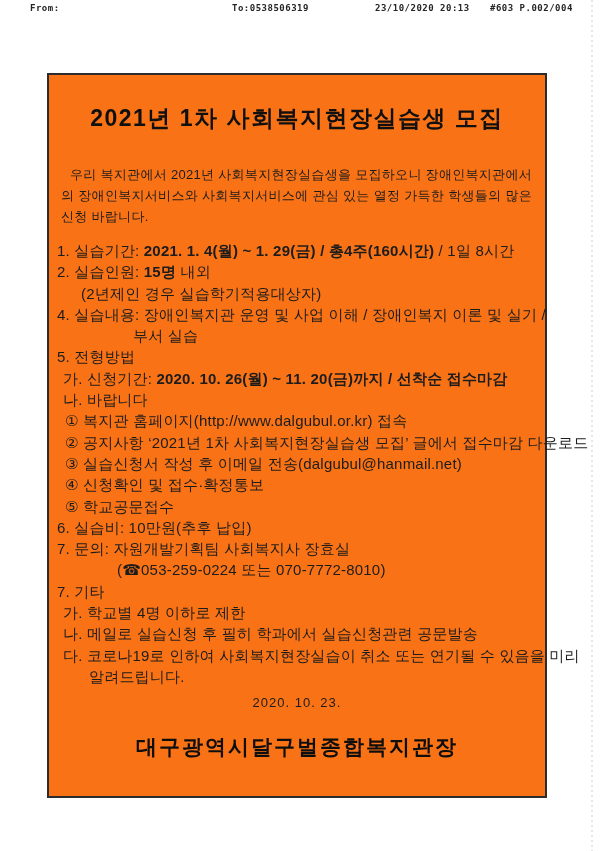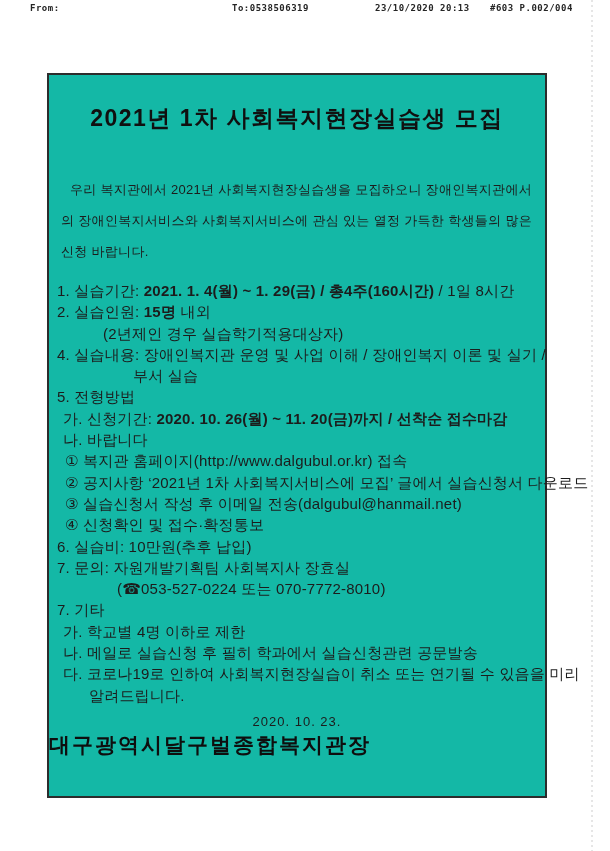--- a/index.html
+++ b/index.html
@@ -30,53 +30,53 @@
       to bottom, rgba(90,90,90,0.28) 0 2px, rgba(0,0,0,0) 2px 5px);
     opacity:0.55;
   }
 
   
   .doc-box {
     position:absolute; left:47px; top:73px;
     width:500px; height:725px;
     border:2px solid #2c2c2c;
     box-sizing:border-box;
-    background:#14b8a6;
+    background:#f97316;
   }
   .title {
     margin-top:28px;
     text-align:center;
     font-size:23px; font-weight:bold; letter-spacing:1.5px;
     color:#101010;
     white-space:nowrap;
   }
   .intro {
-    margin:40px 13px 0 12px;
-    font-size:13px; line-height:31px;
+    margin:30px 13px 0 12px;
+    font-size:13px; line-height:21px;
     text-align:justify; word-break:break-all;
     text-indent:9px; letter-spacing:0.3px;
   }
   .lines {
     margin-top:13px;
     font-size:15px; line-height:21.3px;
     letter-spacing:0.2px;
   }
   .line  { padding-left:8px;  white-space:nowrap; }
   .ind1  { padding-left:14px; }
   .ind2  { padding-left:16px; }
-  .ind3  { padding-left:54px; }
+  .ind3  { padding-left:32px; }
   .ind4  { padding-left:84px; }
   .ind5  { padding-left:68px; }
   .ind6  { padding-left:40px; }
   .b     { font-weight:bold; }
   .date {
     margin-top:8px; text-align:center; font-size:13px; letter-spacing:1px;
   }
   .signature {
-    margin-top:2px; 
+    margin-top:23px; text-align:center;
     font-size:21px; font-weight:bold; letter-spacing:2px; color:#0e0e0e;
     white-space:nowrap;
   }
 </style>
 </head>
 <body>
 
 <div class="fax-header">
   <span class="fax-from">From:</span>
   <span class="fax-to">To:0538506319</span>
@@ -94,26 +94,27 @@
   <div class="lines">
     <div class="line"><span>1. 실습기간: </span><span class="b">2021. 1. 4(월) ~ 1. 29(금) / 총4주(160시간)</span><span> / 1일 8시간</span></div>
     <div class="line"><span>2. 실습인원: </span><span class="b">15명</span><span> 내외</span></div>
     <div class="line ind3"><span>(2년제인 경우 실습학기적용대상자)</span></div>
     <div class="line"><span>4. 실습내용: 장애인복지관 운영 및 사업 이해 / 장애인복지 이론 및 실기 /</span></div>
     <div class="line ind4"><span>부서 실습</span></div>
     <div class="line"><span>5. 전형방법</span></div>
     <div class="line ind1"><span>가. 신청기간: </span><span class="b">2020. 10. 26(월) ~ 11. 20(금)까지 / 선착순 접수마감</span></div>
     <div class="line ind1"><span>나. 바랍니다</span></div>
     <div class="line ind2"><span>① 복지관 홈페이지(http://www.dalgubul.or.kr) 접속</span></div>
-    <div class="line ind2"><span>② 공지사항 ‘2021년 1차 사회복지서비스에 모집’ 글에서 실습신청서 다운로드</span></div>
+    <div class="line ind2"><span>② 공지사항 ‘2021년 1차 사회복지현장실습생 모집’ 글에서 접수마감 다운로드</span></div>
     <div class="line ind2"><span>③ 실습신청서 작성 후 이메일 전송(dalgubul@hanmail.net)</span></div>
     <div class="line ind2"><span>④ 신청확인 및 접수·확정통보</span></div>
+    <div class="line ind2"><span>⑤ 학교공문접수</span></div>
     <div class="line"><span>6. 실습비: 10만원(추후 납입)</span></div>
     <div class="line"><span>7. 문의: 자원개발기획팀 사회복지사 장효실</span></div>
-    <div class="line ind5"><span>(☎053-527-0224 또는 070-7772-8010)</span></div>
+    <div class="line ind5"><span>(☎053-259-0224 또는 070-7772-8010)</span></div>
     <div class="line"><span>7. 기타</span></div>
     <div class="line ind1"><span>가. 학교별 4명 이하로 제한</span></div>
     <div class="line ind1"><span>나. 메일로 실습신청 후 필히 학과에서 실습신청관련 공문발송</span></div>
     <div class="line ind1"><span>다. 코로나19로 인하여 사회복지현장실습이 취소 또는 연기될 수 있음을 미리</span></div>
     <div class="line ind6"><span>알려드립니다.</span></div>
   </div>
 
   <div class="date">2020. 10. 23.</div>
   <div class="signature">대구광역시달구벌종합복지관장</div>
 </div>

